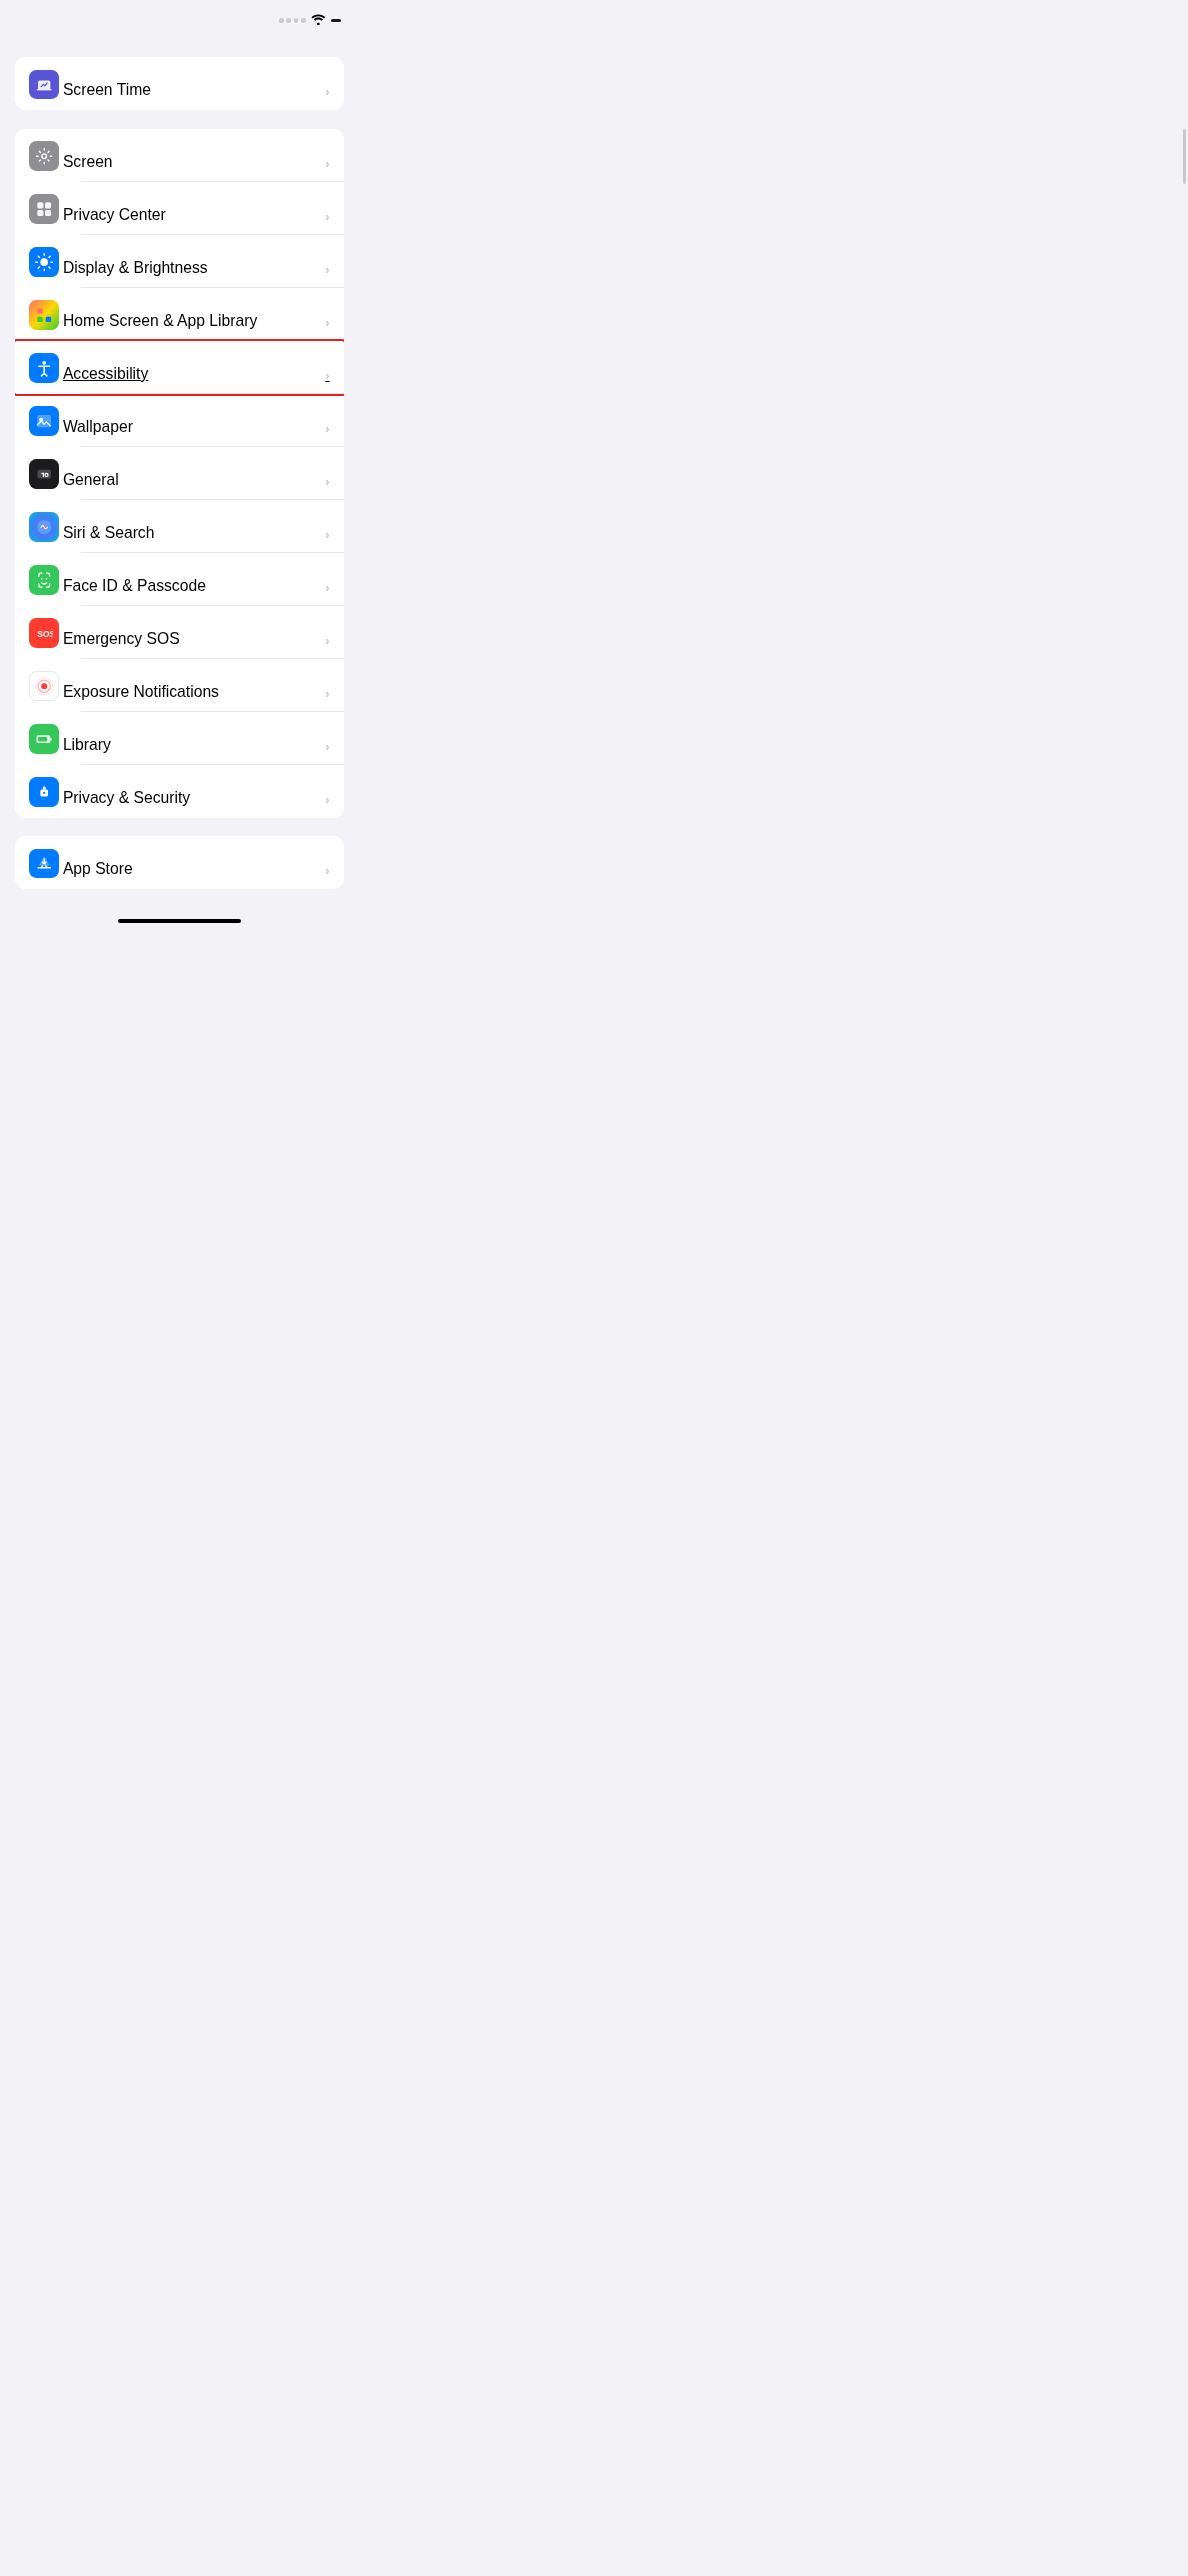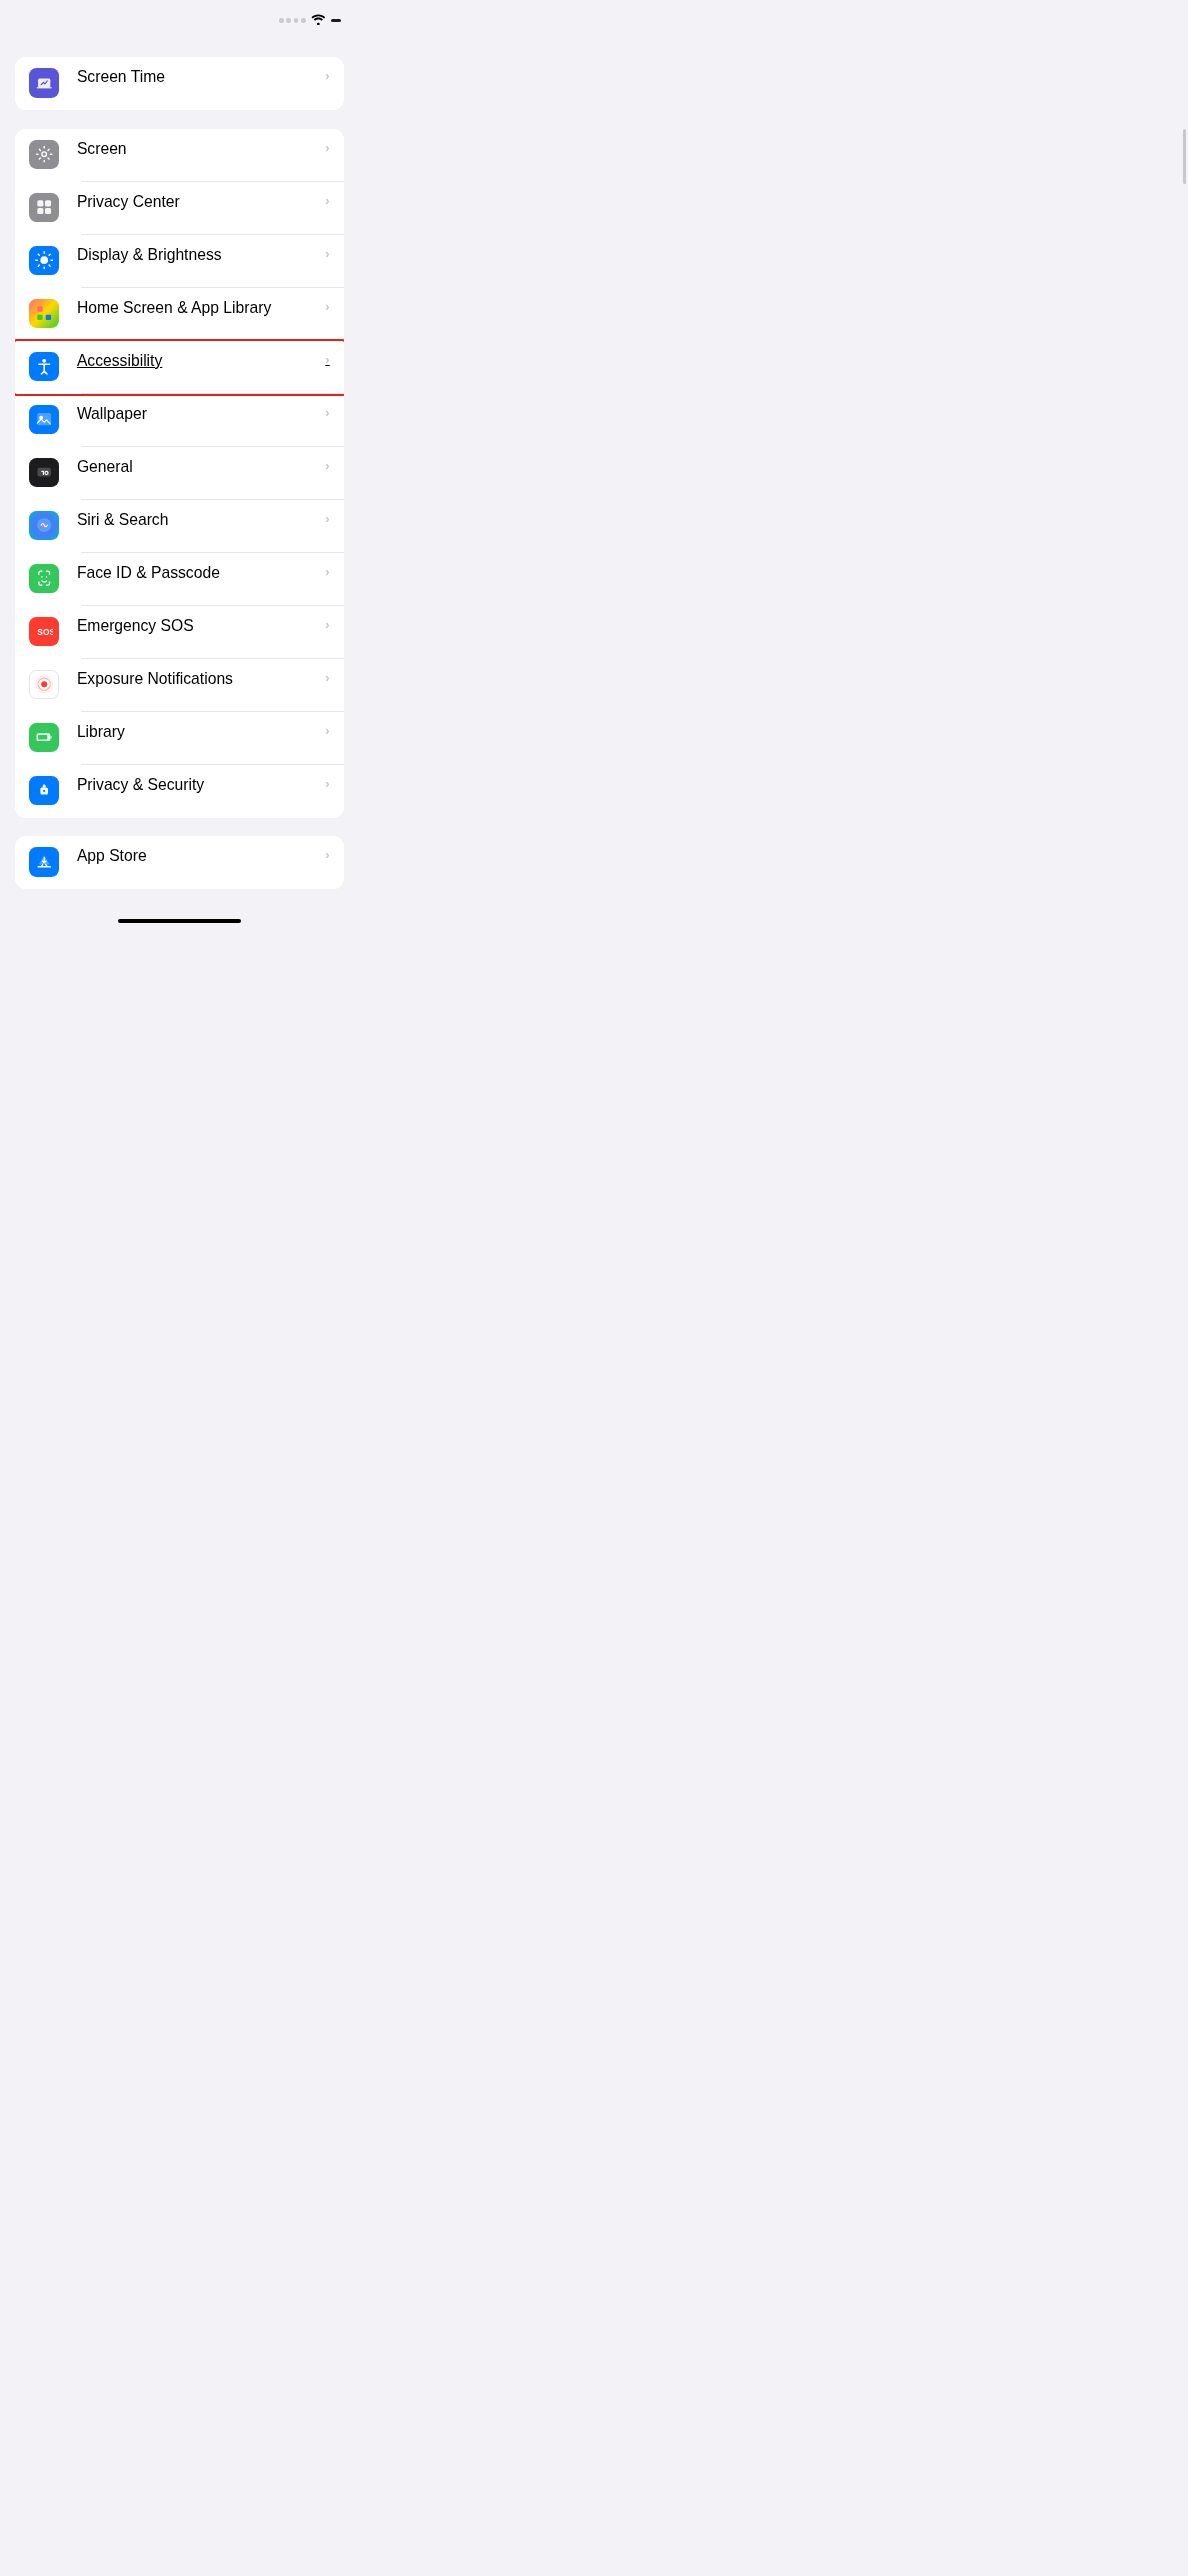--- a/index.html
+++ b/index.html
@@ -71,21 +71,21 @@
     
     .settings-group {
       background: #fff;
       border-radius: 11px;
       margin: 0 14.7px 18.4px 14.7px;
       overflow: hidden;
     }
 
     .settings-row {
       display: flex;
-      align-items: flex-start;
+      align-items: flex-end;
       padding: 11px 14.7px;
       background: #fff;
       min-height: 53px;
       position: relative;
       cursor: pointer;
     }
 
     .settings-row:not(:last-child)::after {
       content: '';
       position: absolute;
@@ -104,21 +104,21 @@
       text-decoration: underline;
     }
 
     .row-icon {
       width: 29.5px;
       height: 29.5px;
       border-radius: 7.4px;
       display: flex;
       align-items: center;
       justify-content: center;
-      margin-right: 18px;
+      margin-right: 4px;
       flex-shrink: 0;
     }
 
     .row-icon svg {
       width: 18.4px;
       height: 18.4px;
     }
 
     .row-label {
       flex: 1;

